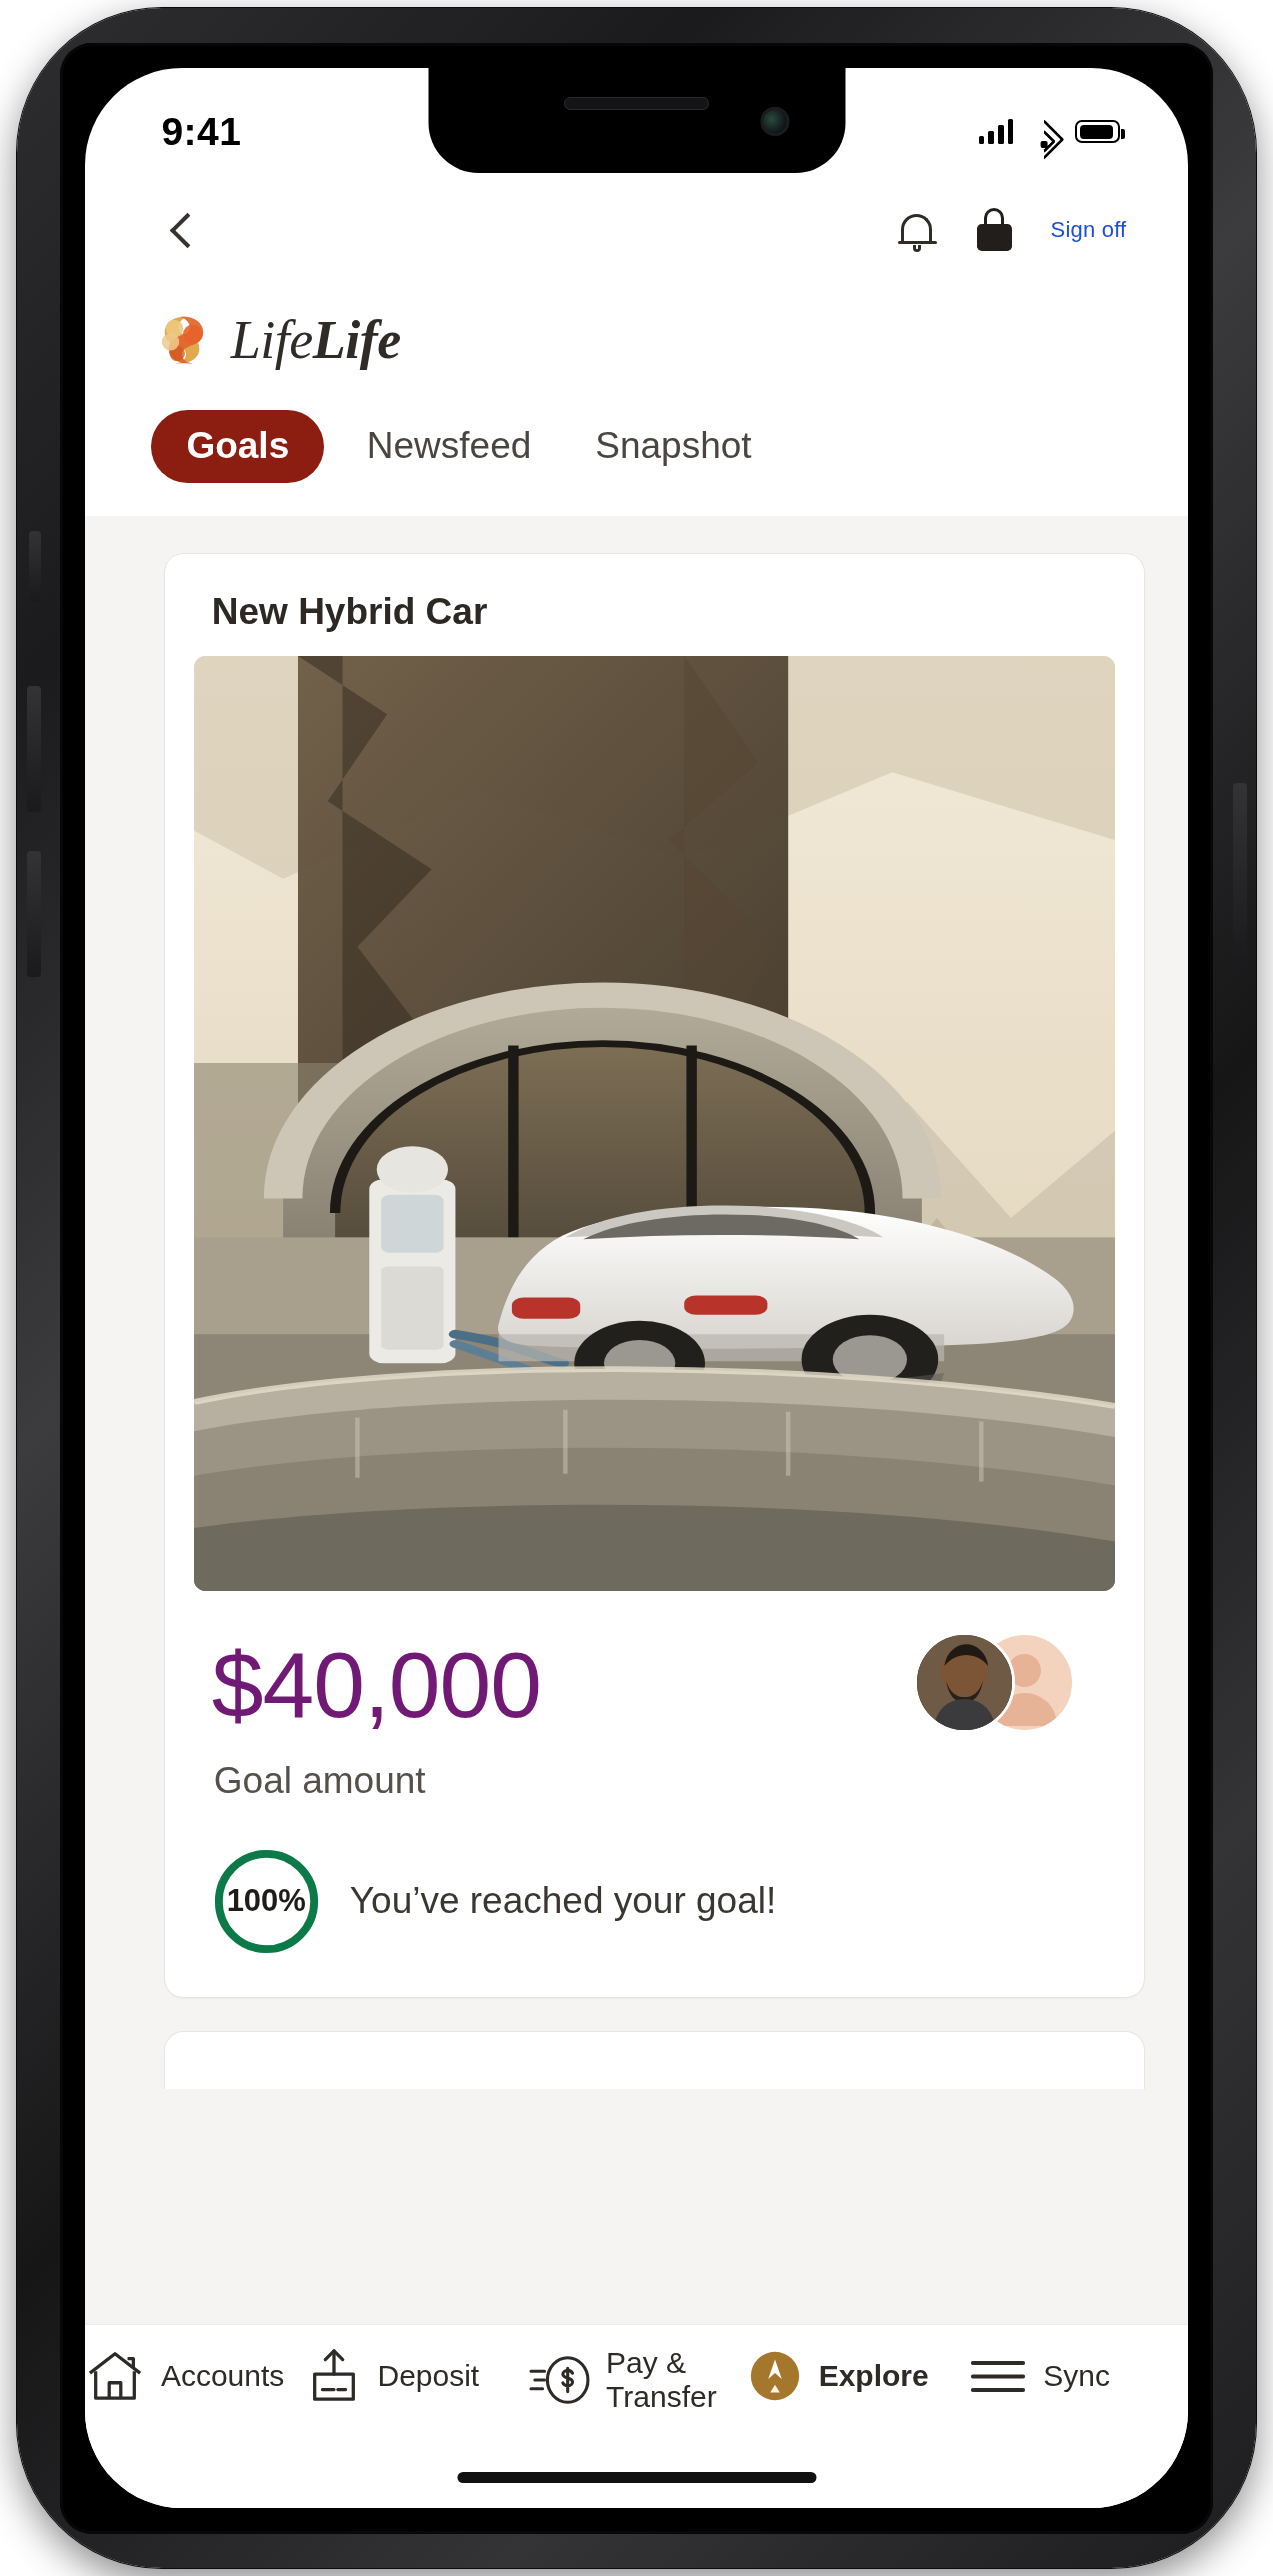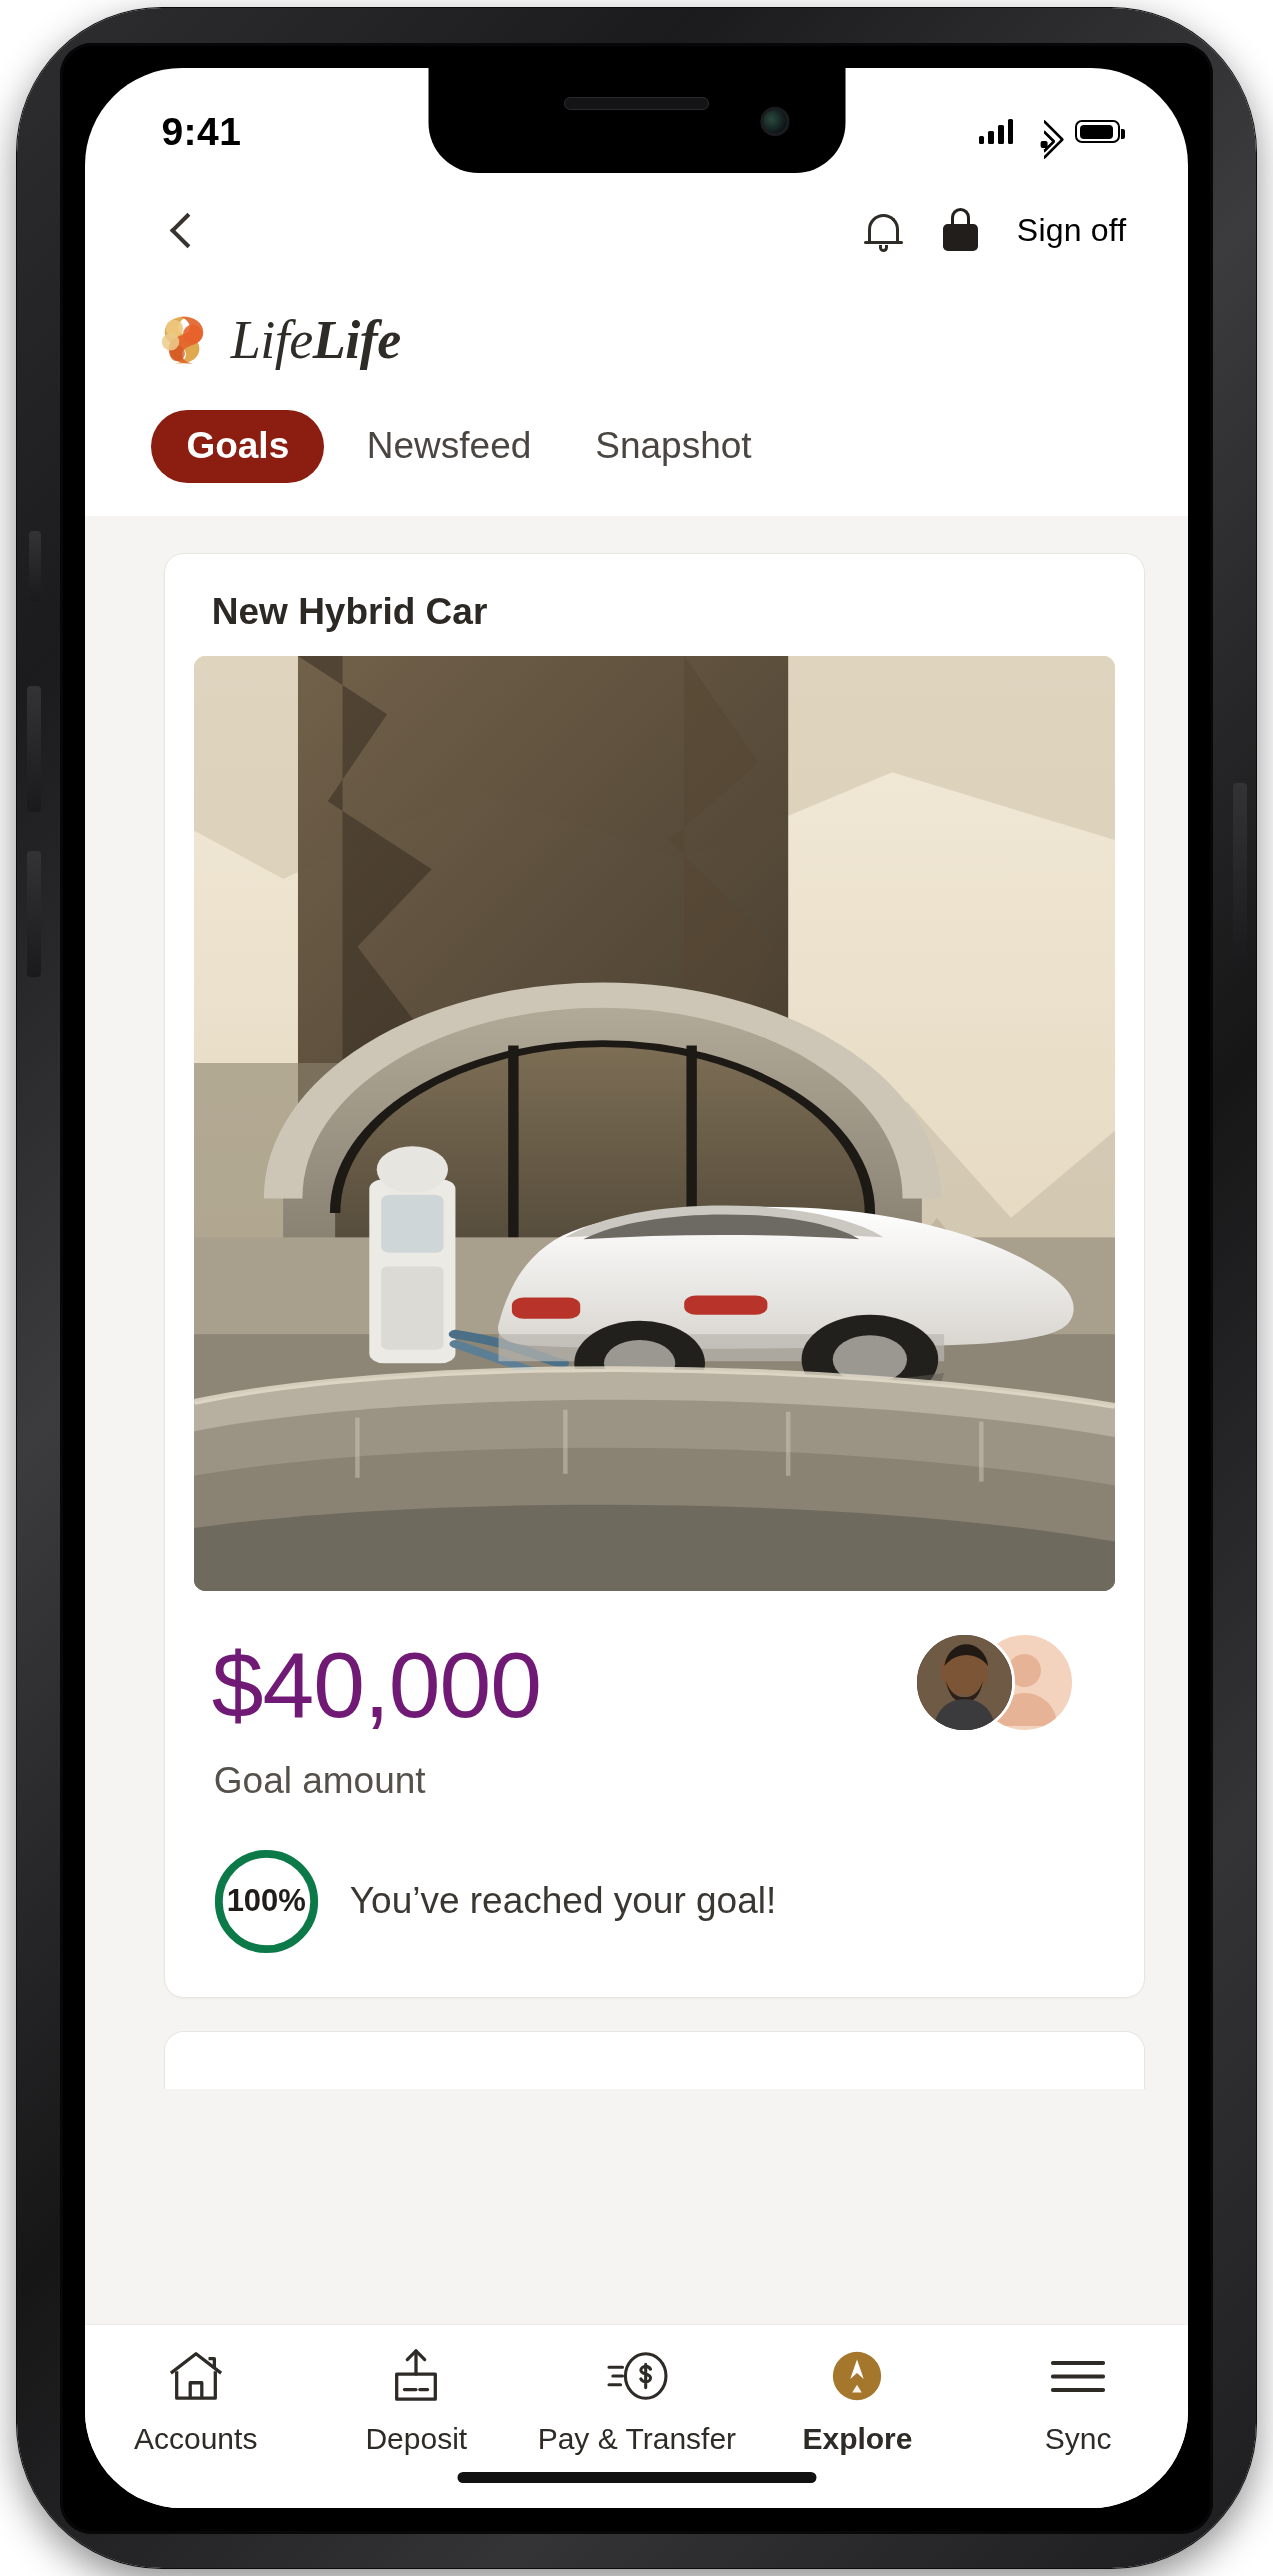--- a/index.html
+++ b/index.html
@@ -108,21 +108,21 @@
     border-left: 3.1px solid #2f2b27; border-right: 3.1px solid #2f2b27;
   }
   .bell .base { position: absolute; left: 1px; top: 33px; width: 39px; height: 3.1px; background: #2f2b27; border-radius: 1.9px; }
   .bell .clap { position: absolute; left: 50%; margin-left: -4.4px; top: 37px; width: 8.7px; height: 6.8px; border: 3.1px solid #2f2b27; border-top: none; border-radius: 0 0 5.8px 5.8px; }
   .lock { position: relative; width: 35px; height: 45px; }
   .lock .shackle {
     position: absolute; left: 7.8px; top: 0; width: 19.4px; height: 19.4px;
     border: 3.9px solid #211e1b; border-bottom: none; border-radius: 10.7px 10.7px 0 0;
   }
   .lock .bodyb { position: absolute; left: 0; top: 16.5px; width: 35px; height: 27px; background: #211e1b; border-radius: 4.8px; }
-  .signoff { font-size: 32px; color: #000000; letter-spacing: 0.2px; }
+  .signoff { font-size: 22px; color: #1d4ed8; letter-spacing: 0.2px; }
 
   .brandrow { padding: 25px 0 0 72px; display: flex; align-items: center; gap: 19.4px; }
   .brand-mark { width: 54px; height: 54px; flex: none; }
   .brand-text { font-family: "Liberation Serif", serif; font-style: italic; font-size: 54px; color: #2f2b27; letter-spacing: -0.5px; }
   .brand-text .b2 { font-weight: 700; }
 
   .tabs { display: flex; align-items: center; gap: 21.3px; padding: 39px 16px 33px 66px; }
   .tab { font-size: 37px; color: #4a4540; padding: 13.6px 21.3px; white-space: nowrap; }
   .tab.active {
     background: #8b1d11; color: #ffffff; font-weight: 700;
@@ -174,21 +174,21 @@
     border: 1px solid #e7e5e1; border-bottom: none; border-radius: 19.4px 19.4px 0 0;
   }
 
   
   .bottomnav {
     position: absolute; left: 0; right: 0; bottom: 0; height: 184px;
     background: #fff; border-top: 1px solid #ececec;
     display: flex; align-items: flex-start; justify-content: space-around;
     padding-top: 21.3px; z-index: 25;
   }
-  .nav-item { width: 20%; display: flex; flex-direction: column; align-items: center; gap: 15.5px; }
+  .nav-item { width: 20%; display: flex; flex-direction: row; align-items: center; gap: 15.5px; }
   .nav-ico { height: 60px; display: flex; align-items: center; justify-content: center; }
   .nav-label { font-size: 30px; color: #2e2b27; }
   .nav-item.active .nav-label { font-weight: 700; }
 
   .home-indicator {
     position: absolute; left: 50%; transform: translateX(-50%); bottom: 25px;
     width: 359px; height: 10.7px; border-radius: 7.8px; background: #111; z-index: 26;
   }
 </style>
 </head>

